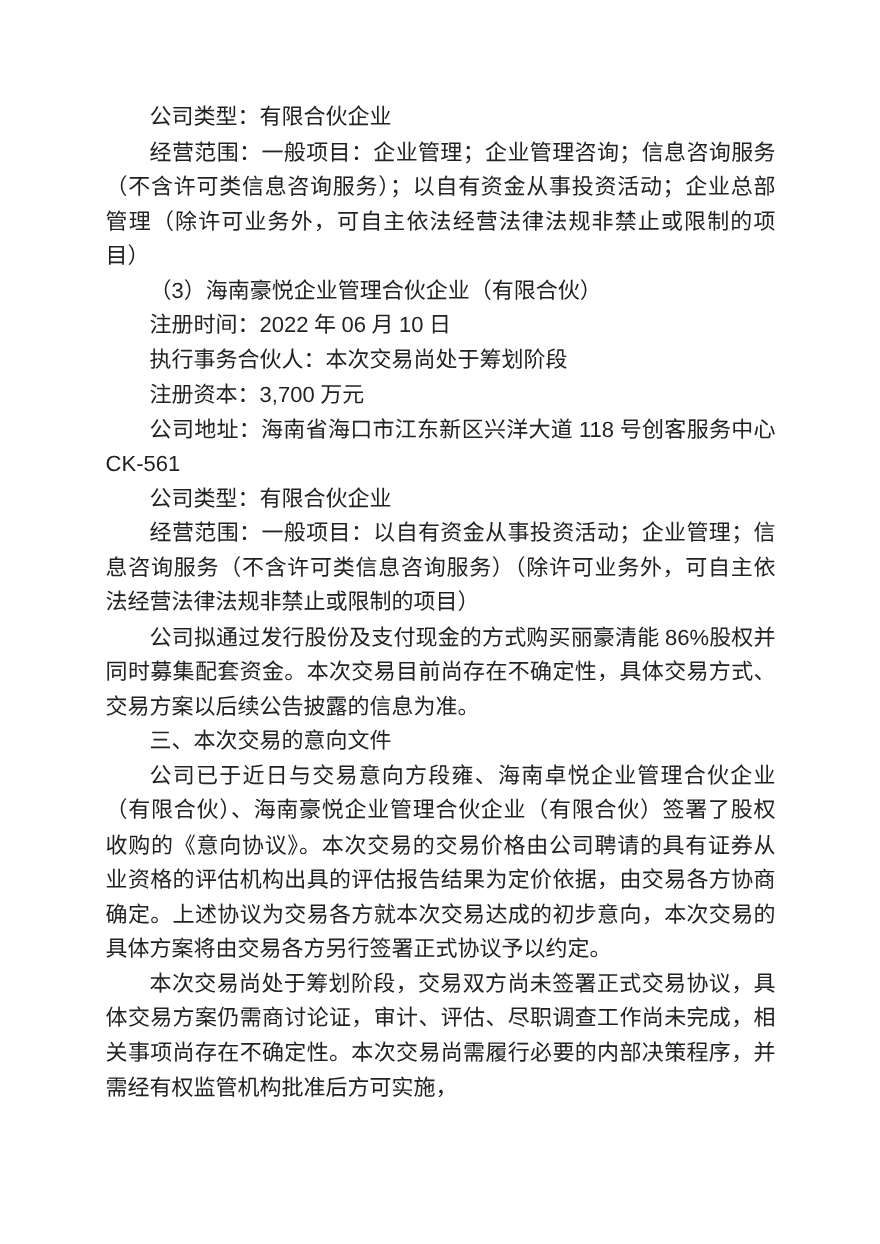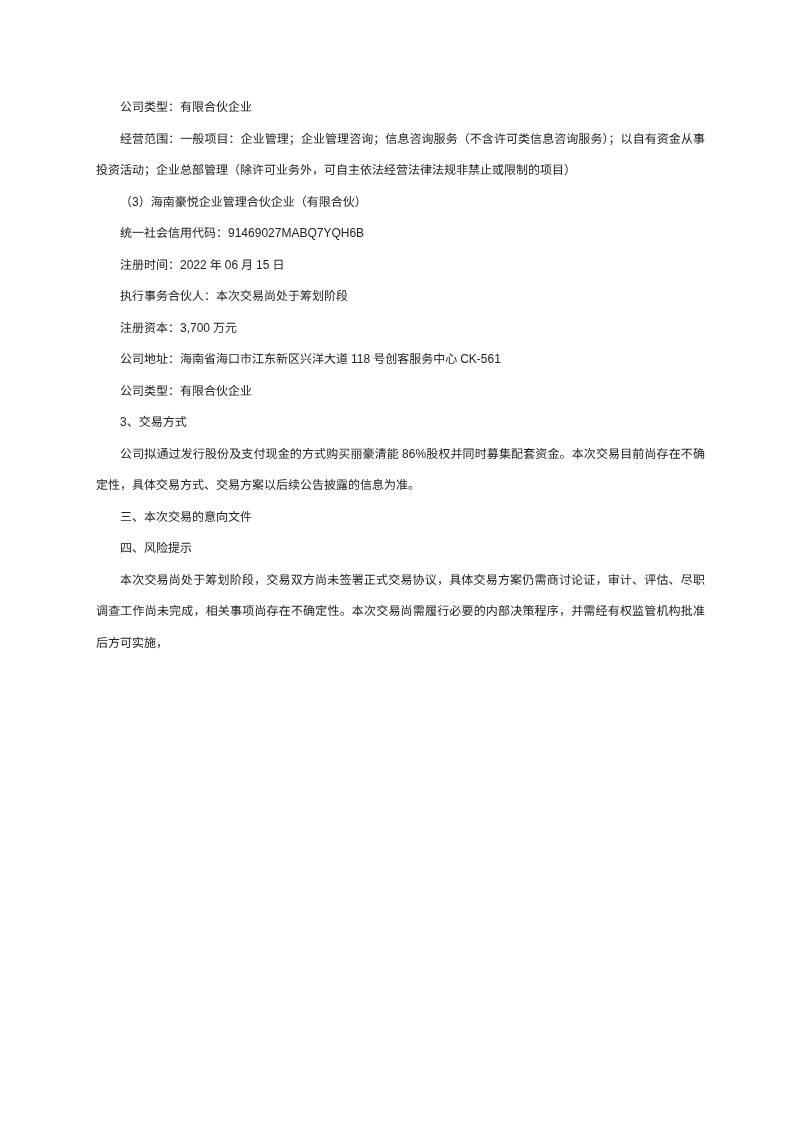--- a/index.html
+++ b/index.html
@@ -9,21 +9,21 @@
   }
   .page {
     position: relative;
     width: 800px;
     height: 1131px;
     margin: 0 auto;
     background: #ffffff;
     box-sizing: border-box;
     padding: 92px 95px 0 96px;
     font-family: "Liberation Serif", "DejaVu Serif", serif;
-    font-size: 12px;
+    font-size: 20px;
     line-height: 31.5px;
     color: #222222;
     overflow: hidden;
   }
   .para {
     margin: 0;
     text-indent: 2em;
     text-align: justify;
     text-align-last: left;
   }
@@ -37,24 +37,23 @@
     letter-spacing: 0;
   }
 </style>
 </head>
 <body>
 
 <div class="page">
   <p class="para">公司类型：有限合伙企业</p>
   <p class="para">经营范围：一般项目：企业管理；企业管理咨询；信息咨询服务（不含许可类信息咨询服务）；以自有资金从事投资活动；企业总部管理（除许可业务外，可自主依法经营法律法规非禁止或限制的项目）</p>
   <p class="para heading">（<span class="latin">3</span>）海南豪悦企业管理合伙企业（有限合伙）</p>
-  <p class="para">统一社会信用代码：<span class="latin">91469027MABQ7YQH6B</span></p>
-  <p class="para">注册时间：<span class="latin">2022</span> 年 <span class="latin">06</span> 月 <span class="latin">15</span> 日</p>
+  <p class="para">注册时间：<span class="latin">2022</span> 年 <span class="latin">06</span> 月 <span class="latin">10</span> 日</p>
   <p class="para">执行事务合伙人：本次交易尚处于筹划阶段</p>
   <p class="para">注册资本：<span class="latin">3,700</span> 万元</p>
   <p class="para">公司地址：海南省海口市江东新区兴洋大道 <span class="latin">118</span> 号创客服务中心 <span class="latin">CK-561</span></p>
   <p class="para">公司类型：有限合伙企业</p>
-  <p class="para heading"><span class="latin">3</span>、交易方式</p>
+  <p class="para">经营范围：一般项目：以自有资金从事投资活动；企业管理；信息咨询服务（不含许可类信息咨询服务）（除许可业务外，可自主依法经营法律法规非禁止或限制的项目）</p>
   <p class="para">公司拟通过发行股份及支付现金的方式购买丽豪清能 <span class="latin">86%</span>股权并同时募集配套资金。本次交易目前尚存在不确定性，具体交易方式、交易方案以后续公告披露的信息为准。</p>
   <p class="para heading gap-before">三、本次交易的意向文件</p>
-  <p class="para heading gap-before">四、风险提示</p>
+  <p class="para">公司已于近日与交易意向方段雍、海南卓悦企业管理合伙企业（有限合伙）、海南豪悦企业管理合伙企业（有限合伙）签署了股权收购的《意向协议》。本次交易的交易价格由公司聘请的具有证券从业资格的评估机构出具的评估报告结果为定价依据，由交易各方协商确定。上述协议为交易各方就本次交易达成的初步意向，本次交易的具体方案将由交易各方另行签署正式协议予以约定。</p>
   <p class="para">本次交易尚处于筹划阶段，交易双方尚未签署正式交易协议，具体交易方案仍需商讨论证，审计、评估、尽职调查工作尚未完成，相关事项尚存在不确定性。本次交易尚需履行必要的内部决策程序，并需经有权监管机构批准后方可实施，</p>
 </div>
 
 </body></html>

